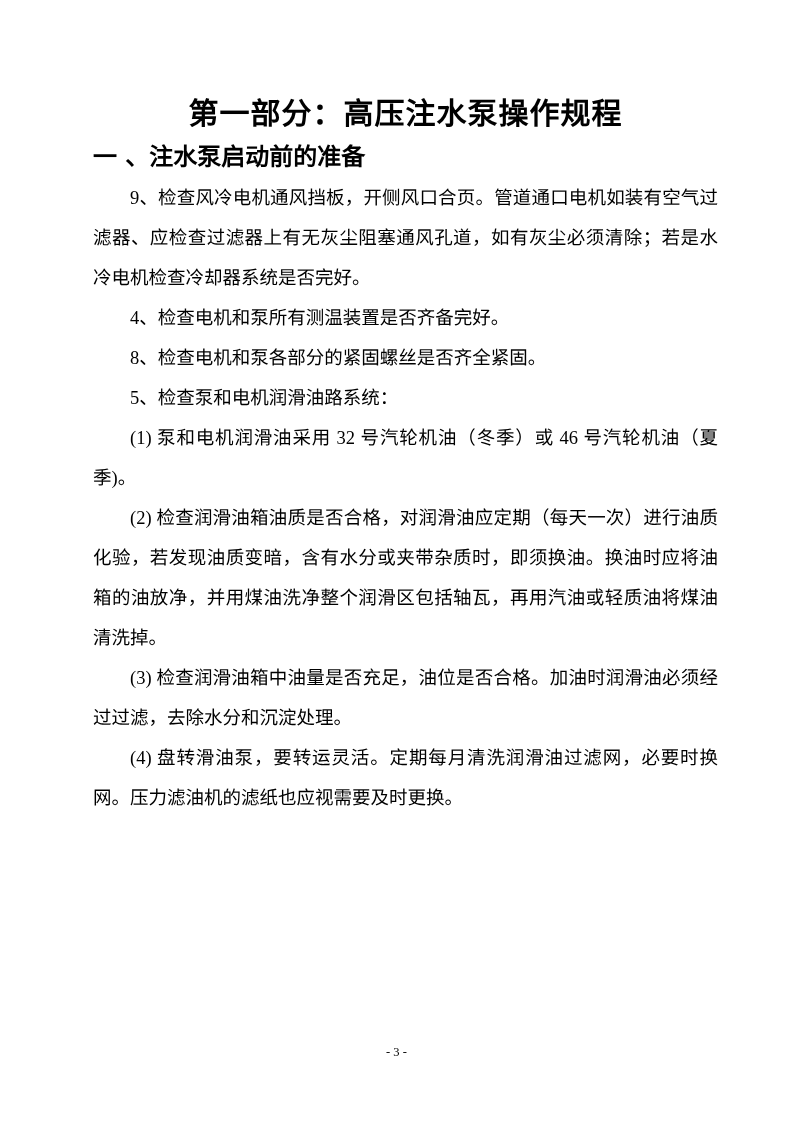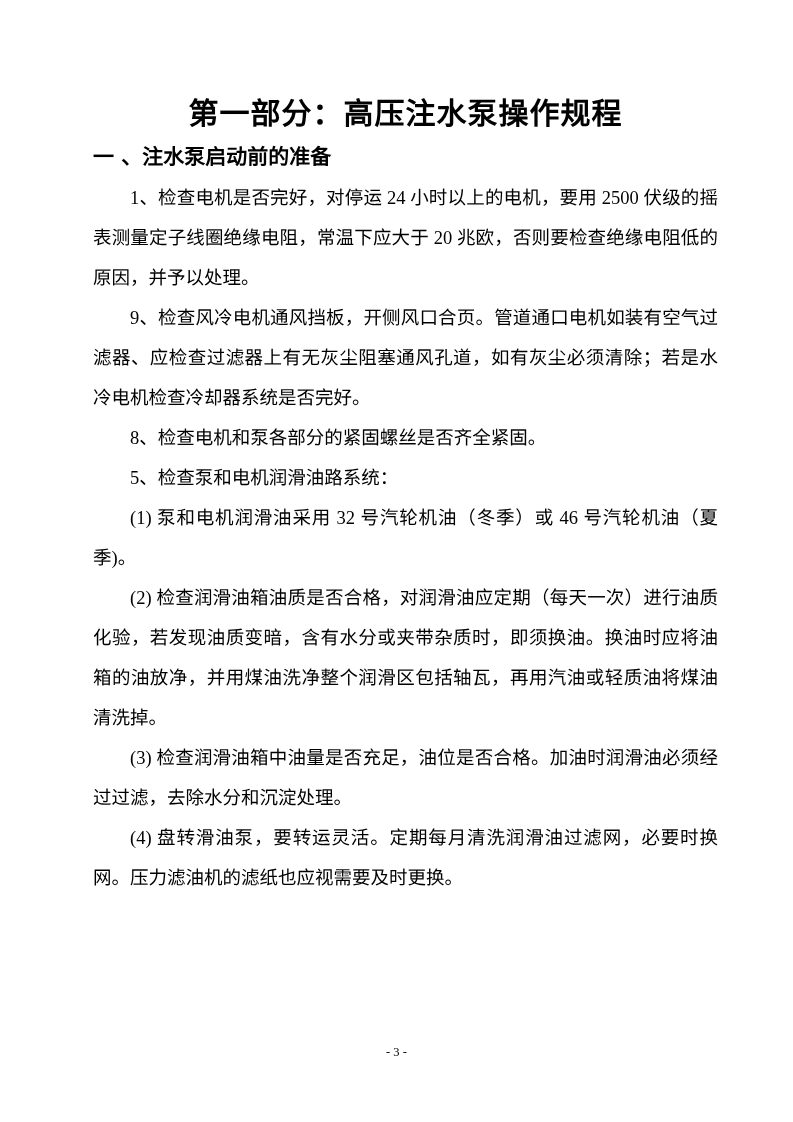--- a/index.html
+++ b/index.html
@@ -25,21 +25,21 @@
     font-weight: 700;
     font-size: 30px;
     line-height: 40px;
     letter-spacing: 1px;
     white-space: nowrap;
   }
   .section-heading {
     margin: 8px 0 0 0;
     font-family: "DejaVu Sans", "Liberation Sans", sans-serif;
     font-weight: 700;
-    font-size: 21px;
+    font-size: 24px;
     line-height: 30px;
   }
   .content {
     margin-top: 6px;
   }
   .content p.para {
     margin: 0;
     font-size: 18.5px;
     line-height: 40px;
     text-align: justify;
@@ -62,25 +62,25 @@
 <body>
 
 <div class="page">
 
   <h1 class="doc-title">第一部分：高压注水泵操作规程</h1>
 
   <h2 class="section-heading">一 、注水泵启动前的准备</h2>
 
   <div class="content">
 
-      <p class="para">1、检查电机是否完好，对停运 24 小时以上的电机，要用 2500 伏级的摇表测量定子线圈绝缘电阻，常温下应大于 20 兆欧，否则要检查绝缘电阻低的原因，并予以处理。</p>
 
 
       <p class="para">9、检查风冷电机通风挡板，开侧风口合页。管道通口电机如装有空气过滤器、应检查过滤器上有无灰尘阻塞通风孔道，如有灰尘必须清除；若是水冷电机检查冷却器系统是否完好。</p>
 
+      <p class="para">4、检查电机和泵所有测温装置是否齐备完好。</p>
 
       <p class="para">8、检查电机和泵各部分的紧固螺丝是否齐全紧固。</p>
 
       <p class="para">5、检查泵和电机润滑油路系统：</p>
 
       <p class="para">(1) 泵和电机润滑油采用 32 号汽轮机油（冬季）或 46 号汽轮机油（夏季)。</p>
 
       <p class="para">(2) 检查润滑油箱油质是否合格，对润滑油应定期（每天一次）进行油质化验，若发现油质变暗，含有水分或夹带杂质时，即须换油。换油时应将油箱的油放净，并用煤油洗净整个润滑区包括轴瓦，再用汽油或轻质油将煤油清洗掉。</p>
 
       <p class="para">(3) 检查润滑油箱中油量是否充足，油位是否合格。加油时润滑油必须经过过滤，去除水分和沉淀处理。</p>

